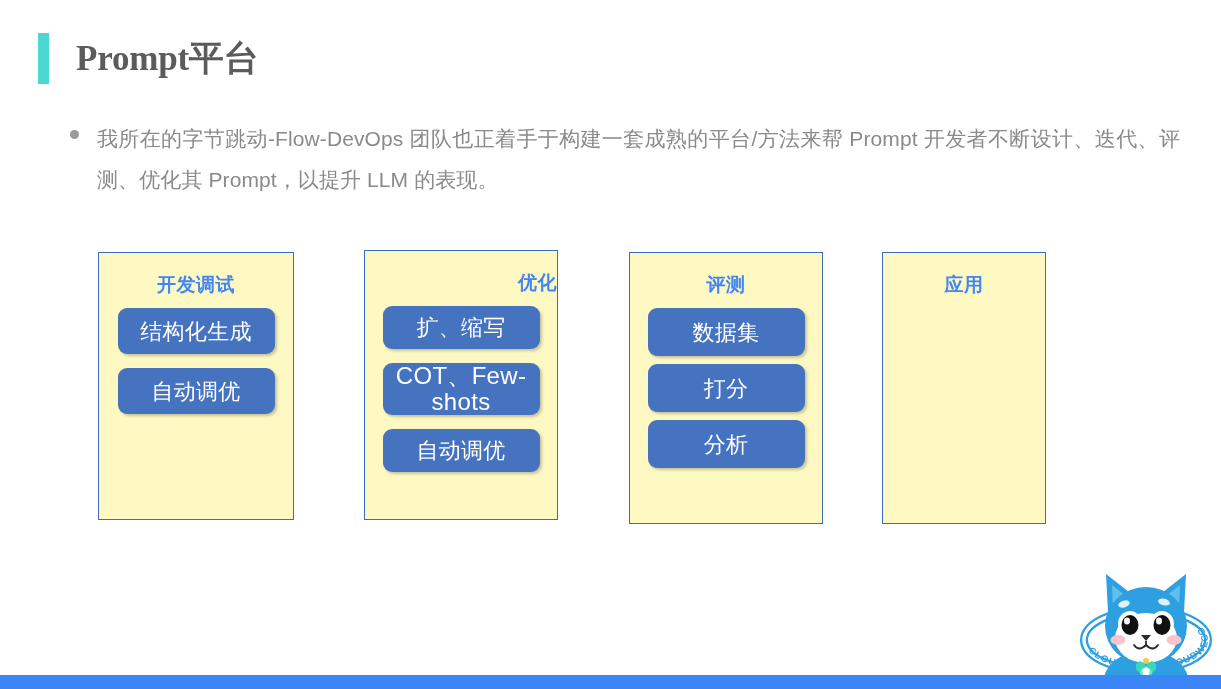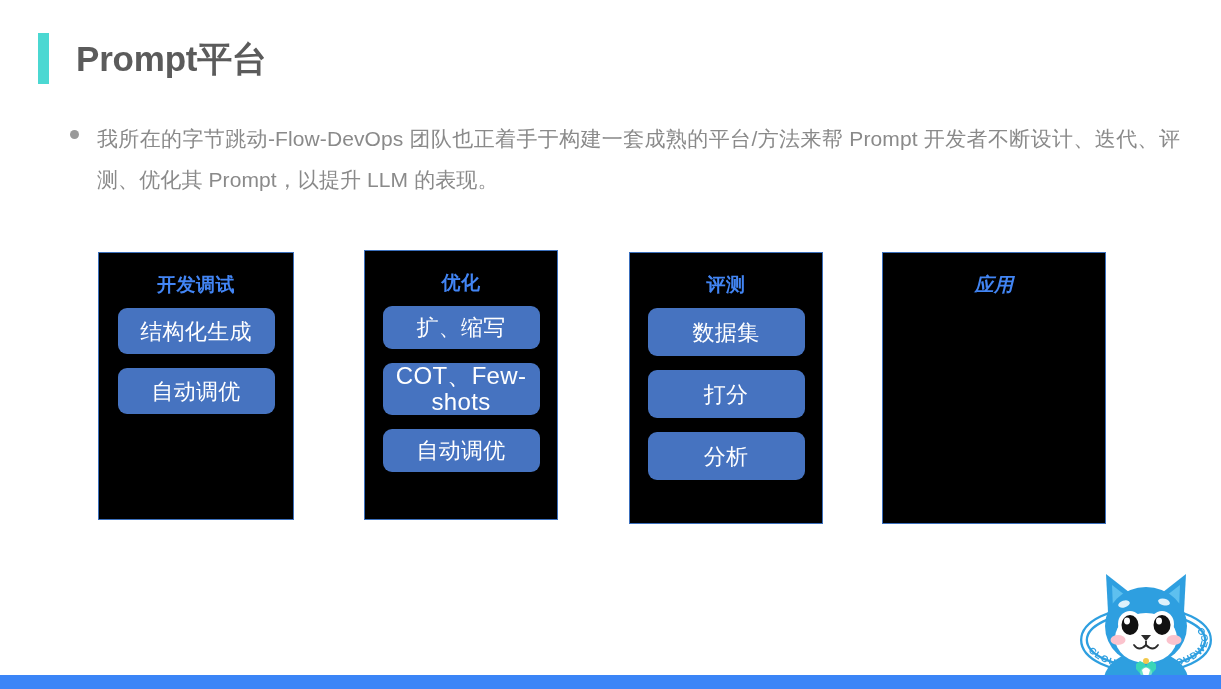--- a/index.html
+++ b/index.html
@@ -27,20 +27,21 @@
     margin-right:27px;
     flex:0 0 auto;
   }
   #page-title{
     font-size:35px;
     font-weight:700;
     color:#5b5b5b;
     letter-spacing:-0.2px;
     line-height:1;
     white-space:nowrap;
+    font-family:Liberation Serif, serif;
   }
 
   
   #bullet-block{
     position:absolute;
     left:70px; top:118px;
     width:1110px;
     display:flex;
     align-items:flex-start;
   }
@@ -57,21 +58,21 @@
     line-height:41px;
     color:#8a8a8a;
     letter-spacing:0.1px;
     text-align:justify;
   }
 
   
   .card{
     position:absolute;
     border:1.4px solid #3b6fbc;
-    background:#000000;
+    background:#fef9c3;
     display:flex;
     flex-direction:column;
     align-items:center;
   }
   .card-title{
     font-size:19px;
     font-weight:700;
     color:#4285f4;
     letter-spacing:0.5px;
     margin-top:22px;
@@ -97,32 +98,32 @@
     font-size:22px;
     line-height:27px;
     letter-spacing:0.3px;
     box-shadow:2px 2px 3px rgba(0,0,0,0.22);
     padding:12px 6px;
   }
   .pill.two-line{ line-height:26px; font-size:24px; }
 
   
   #card-0{ left:98px;  top:252px; width:196px; height:268px; }
-  #card-1{ left:364px; top:250px; width:194px; height:270px; }
+  #card-1{ left:364px; top:250px; width:194px; height:270px;align-items:flex-end; }
   #card-2{ left:629px; top:252px; width:194px; height:272px; }
-  #card-3{ left:882px; top:252px; width:224px; height:272px;font-style:italic; }
+  #card-3{ left:882px; top:252px; width:164px; height:272px; }
 
   #card-0 .pill{ width:157px; height:46px; }
   #card-1 .pill{ width:157px; height:43px; }
   #card-1 .pill.two-line{ height:52px; }
   #card-2 .pill{ width:157px; height:48px; }
   #card-3 .pill{ width:157px; height:47px; }
 
   #card-1 .pill-stack{ }
-  #card-2 .pill-stack{ gap:14px; }
+  #card-2 .pill-stack{ gap:8px; }
   #card-3 .pill-stack{ gap:16px; }
 
   
   #footer-bar{
     position:absolute;
     left:0; bottom:0;
     width:1221px; height:14px;
     background:#3b85f7;
   }
 

